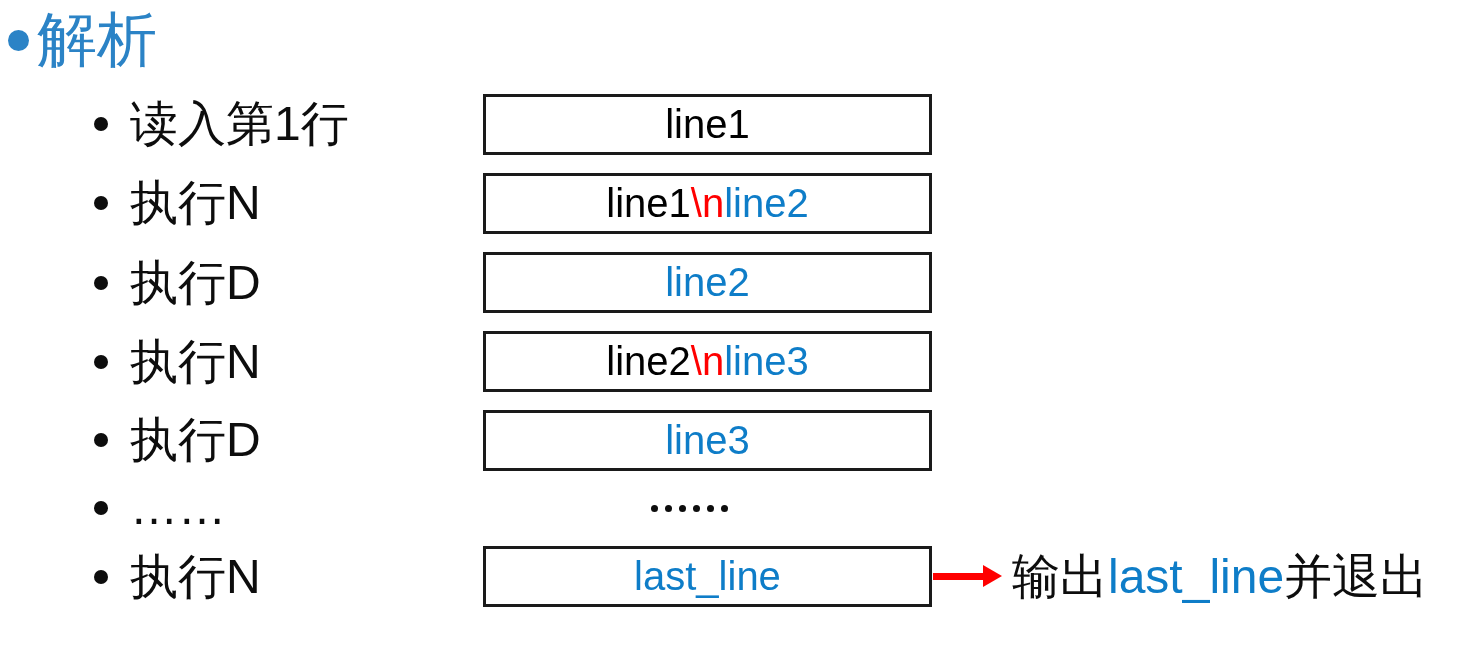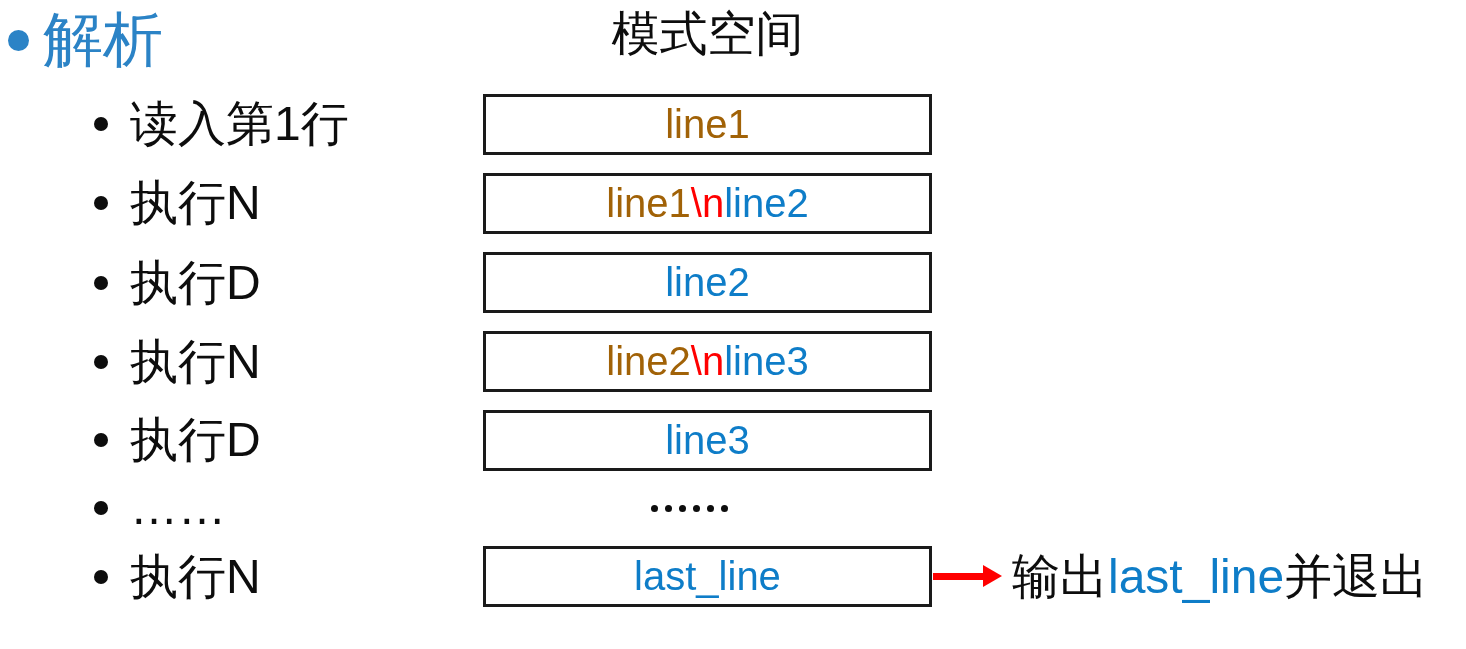--- a/index.html
+++ b/index.html
@@ -17,21 +17,21 @@
     color: #0d0d0d;
   }
 
   
   .title-row {
     position: absolute;
     left: 8px;
     top: 4px;
     display: flex;
     align-items: center;
-    gap: 14px;
+    gap: 8px;
     height: 72px;
   }
   .title-bullet {
     width: 21px;
     height: 21px;
     border-radius: 50%;
     background: #2b83c6;
     flex: 0 0 auto;
   }
   .title-text {
@@ -99,21 +99,21 @@
     font-size: 40px;
     white-space: pre;
   }
   .box-1 { top: 94px; }
   .box-2 { top: 173px; }
   .box-3 { top: 252px; }
   .box-4 { top: 331px; }
   .box-5 { top: 410px; }
   .box-6 { top: 546px; }
 
-  [data-color="black"] { color: #a16207; }
+  [data-color="black"] { color: #000000; }
   [data-color="red"]   { color: #ff0000; }
   [data-color="blue"]  { color: #0e7dc8; }
 
   
   .mid-dots {
     position: absolute;
     left: 651px;
     top: 505px;
     display: flex;
     gap: 7px;
@@ -161,21 +161,20 @@
 </head>
 <body>
 
 <div class="slide">
 
   <div class="title-row">
     <span class="title-bullet"></span>
     <span class="title-text">解析</span>
   </div>
 
-  <div class="ps-header">模式空间</div>
 
   <div class="step step-1">
     <span class="step-bullet"></span>
     <span class="step-label">读入第1行</span>
   </div>
   <div class="step step-2">
     <span class="step-bullet"></span>
     <span class="step-label">执行N</span>
   </div>
   <div class="step step-3">

